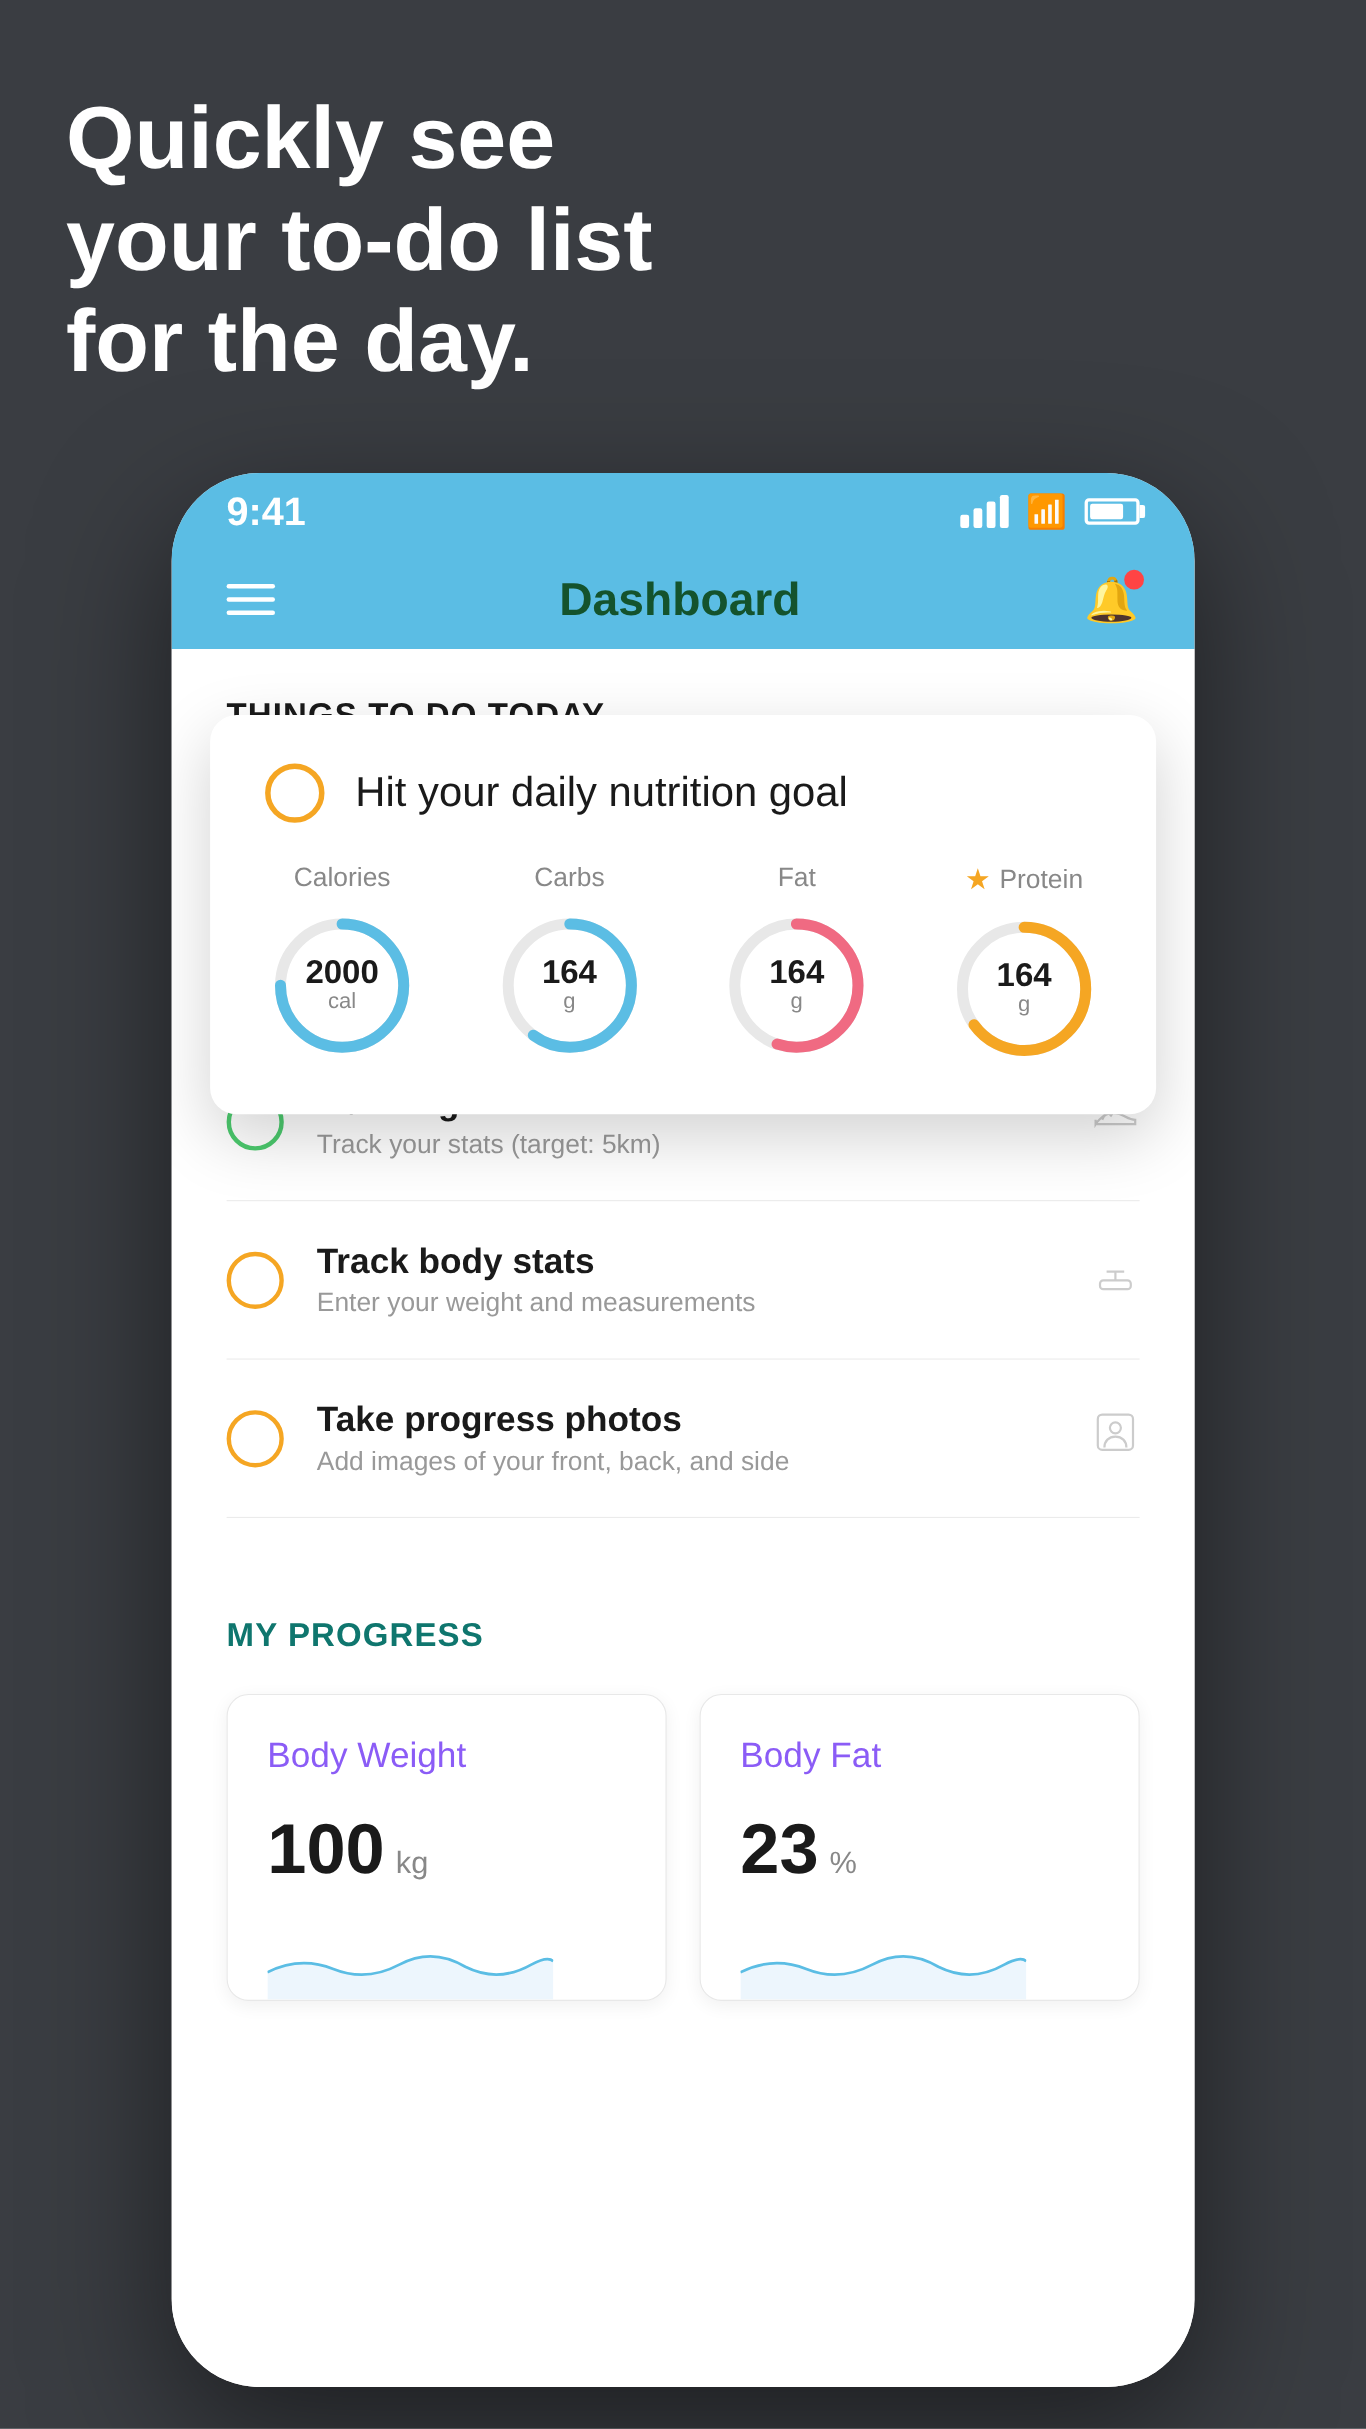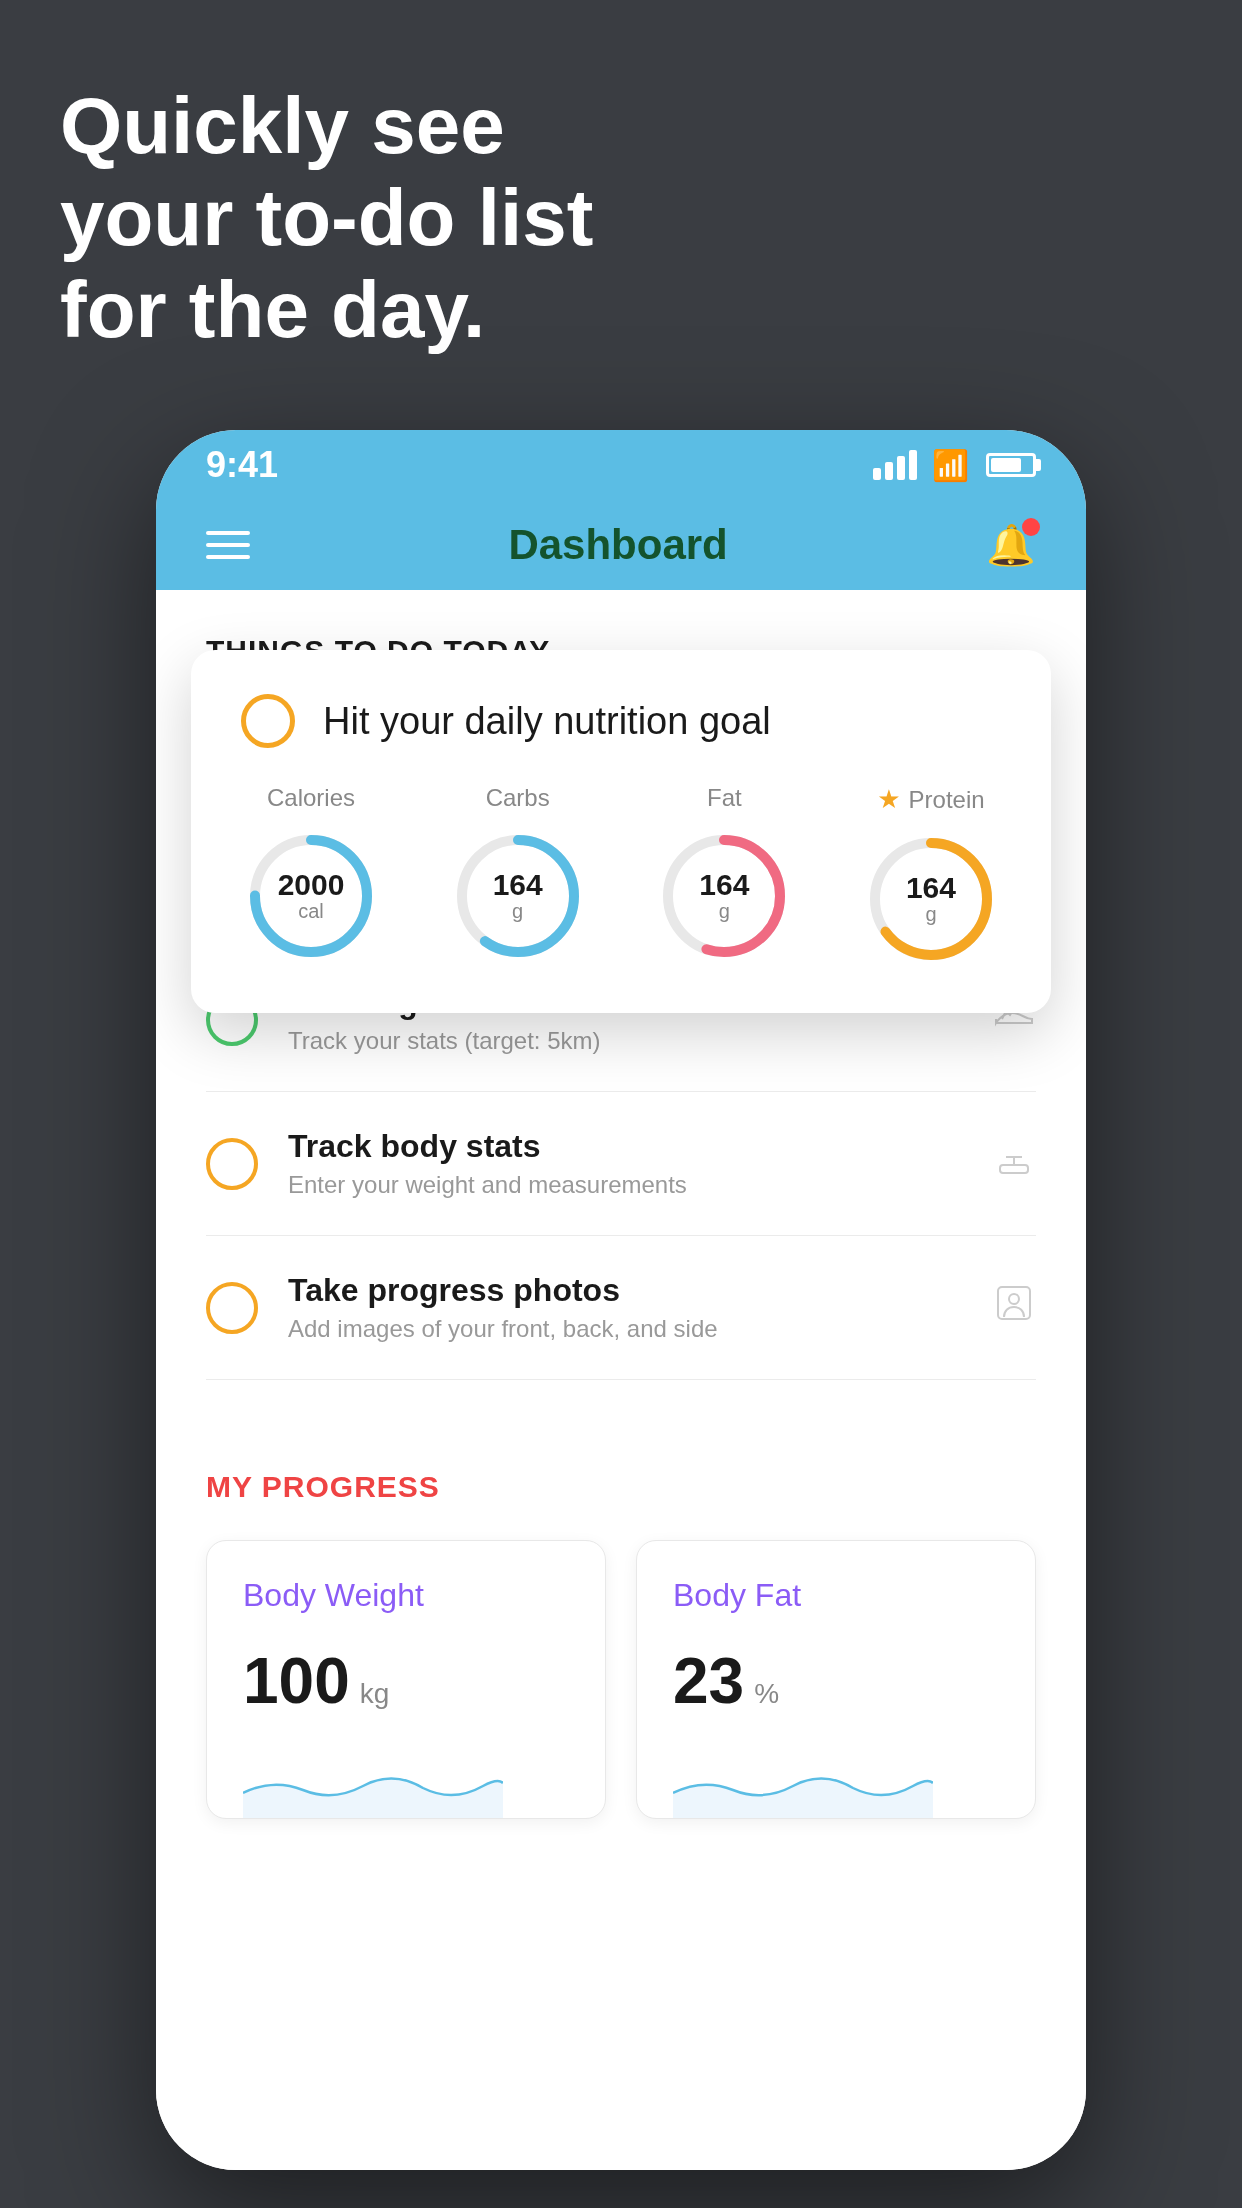--- a/index.html
+++ b/index.html
@@ -290,21 +290,21 @@
     }
 
     
     .progress-section {
       padding: 50px 50px 0;
       margin-top: 40px;
     }
     .progress-header {
       font-size: 30px;
       font-weight: 700;
-      color: #ef4444;
+      color: #0f766e;
       letter-spacing: 1px;
       text-transform: uppercase;
       margin-bottom: 36px;
     }
     .progress-cards {
       display: flex;
       gap: 30px;
     }
     .progress-card {
       flex: 1;

